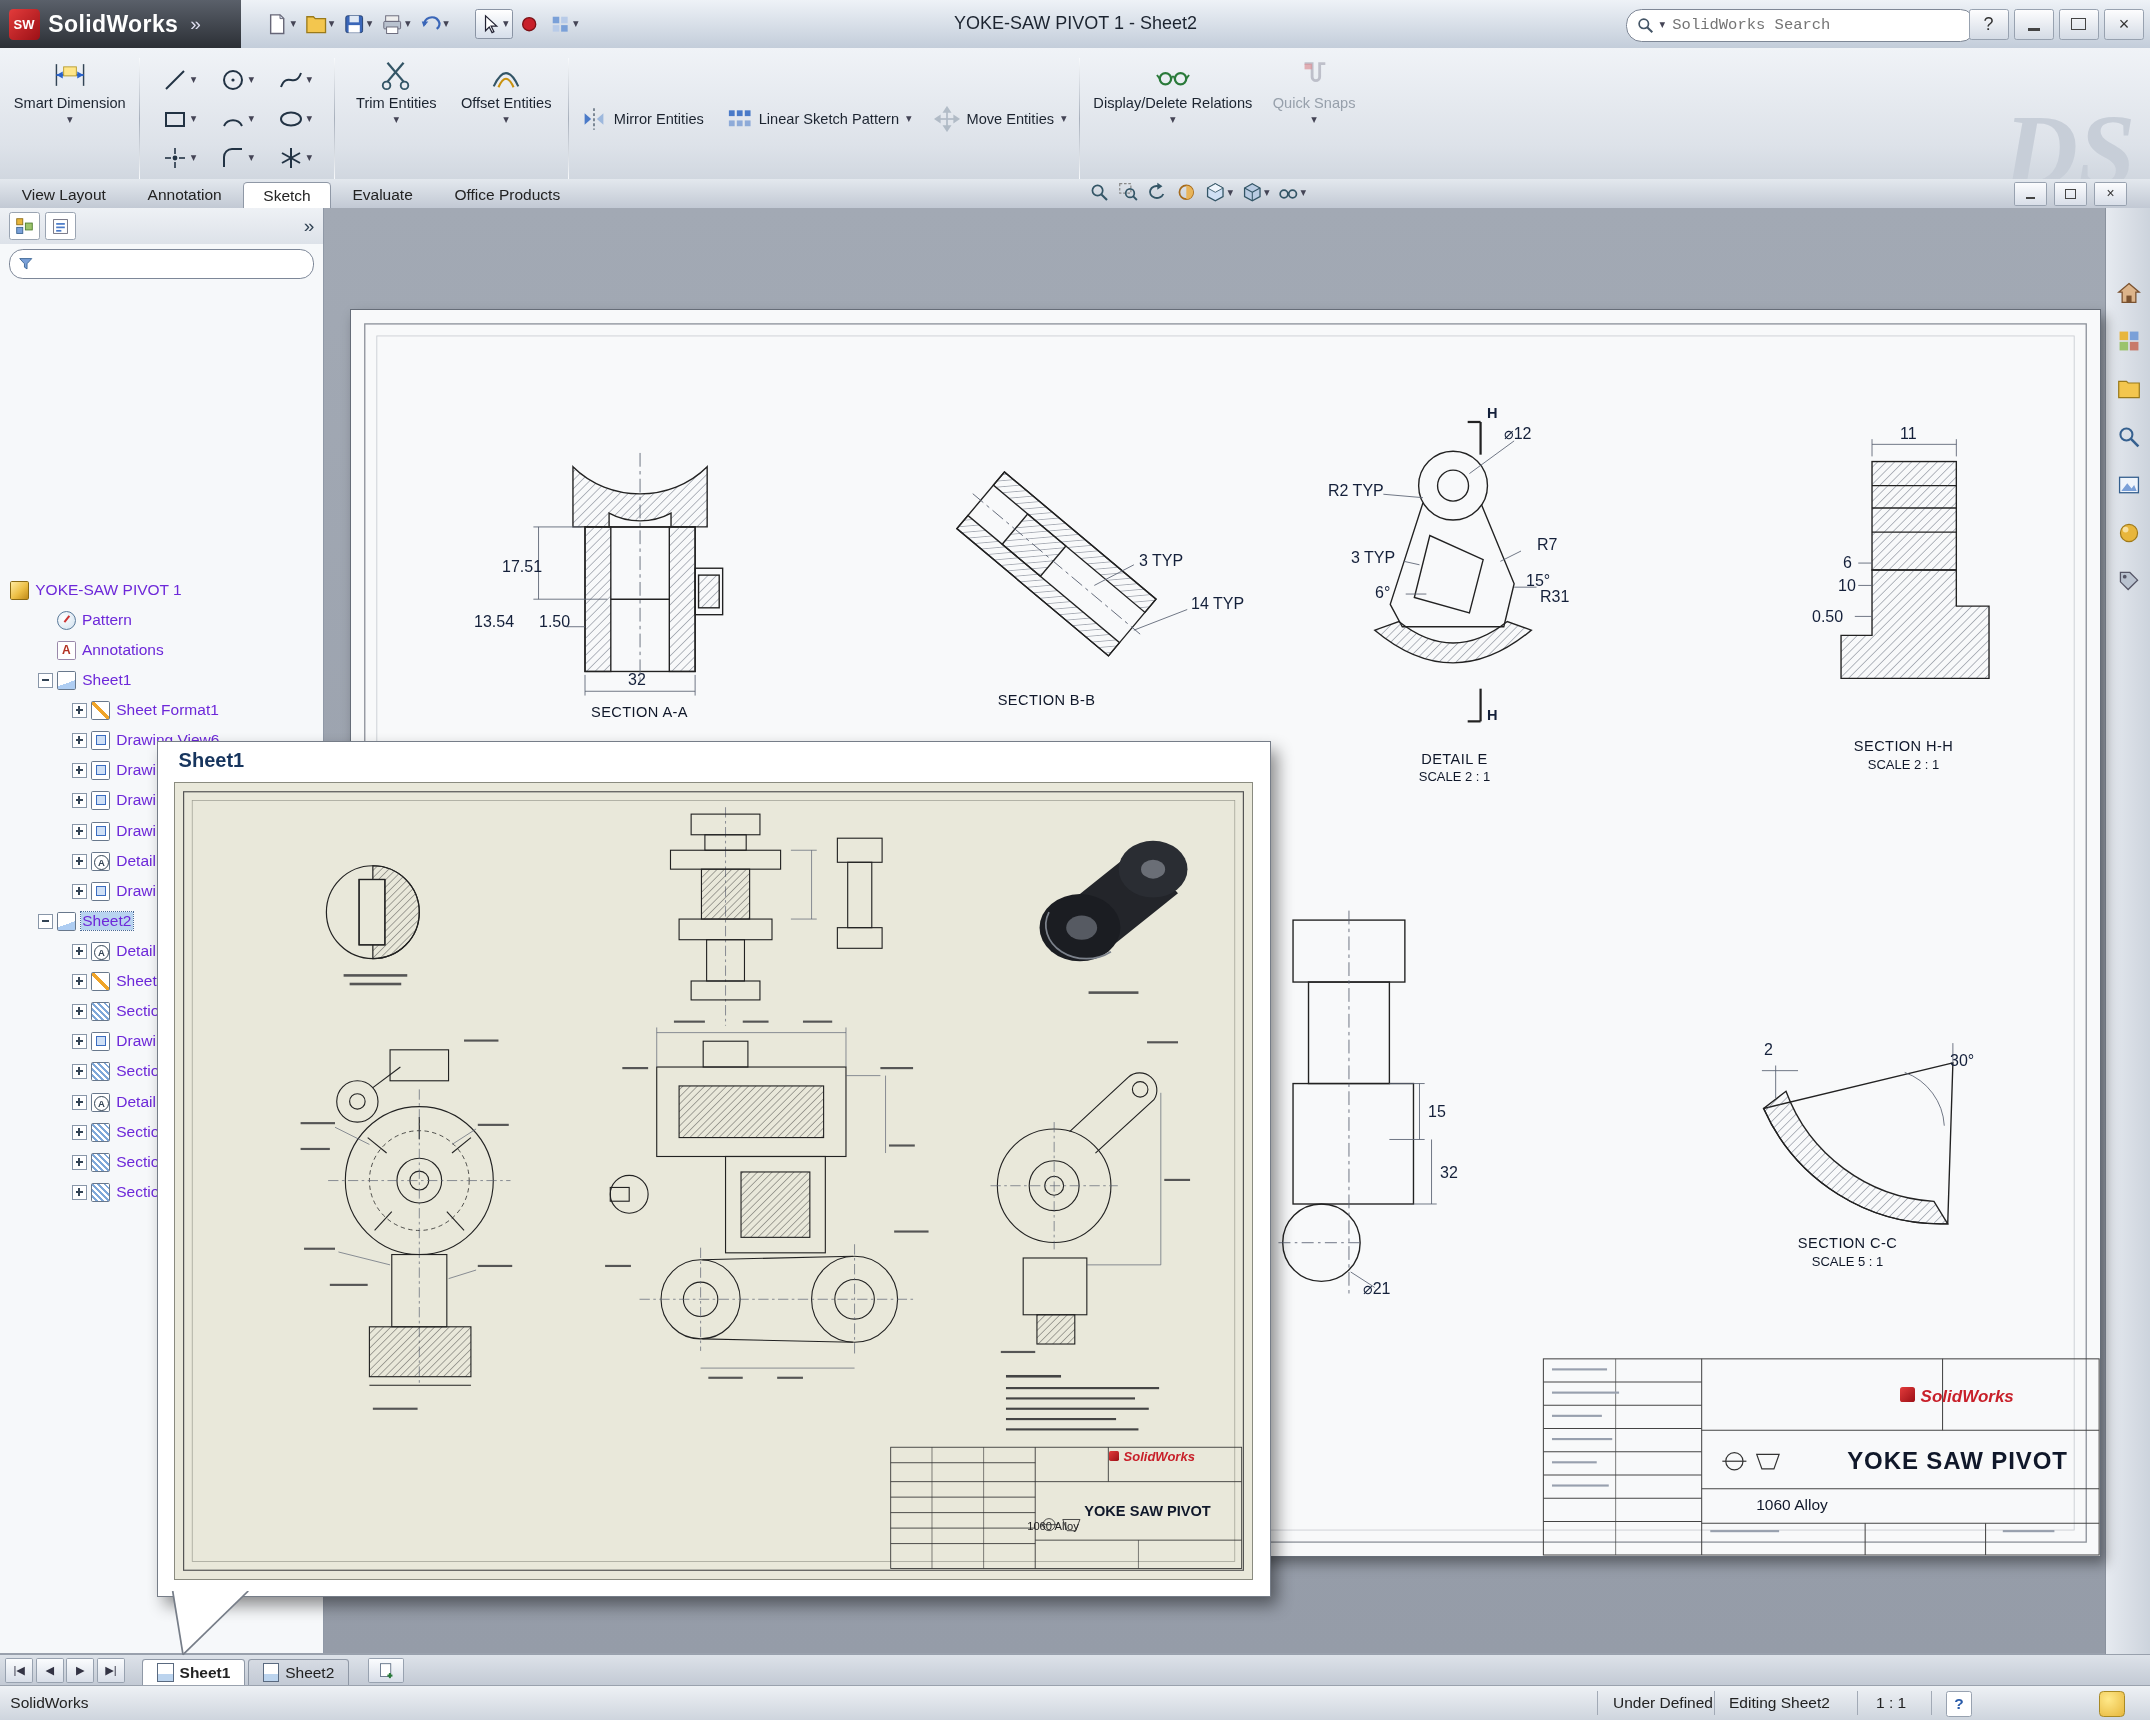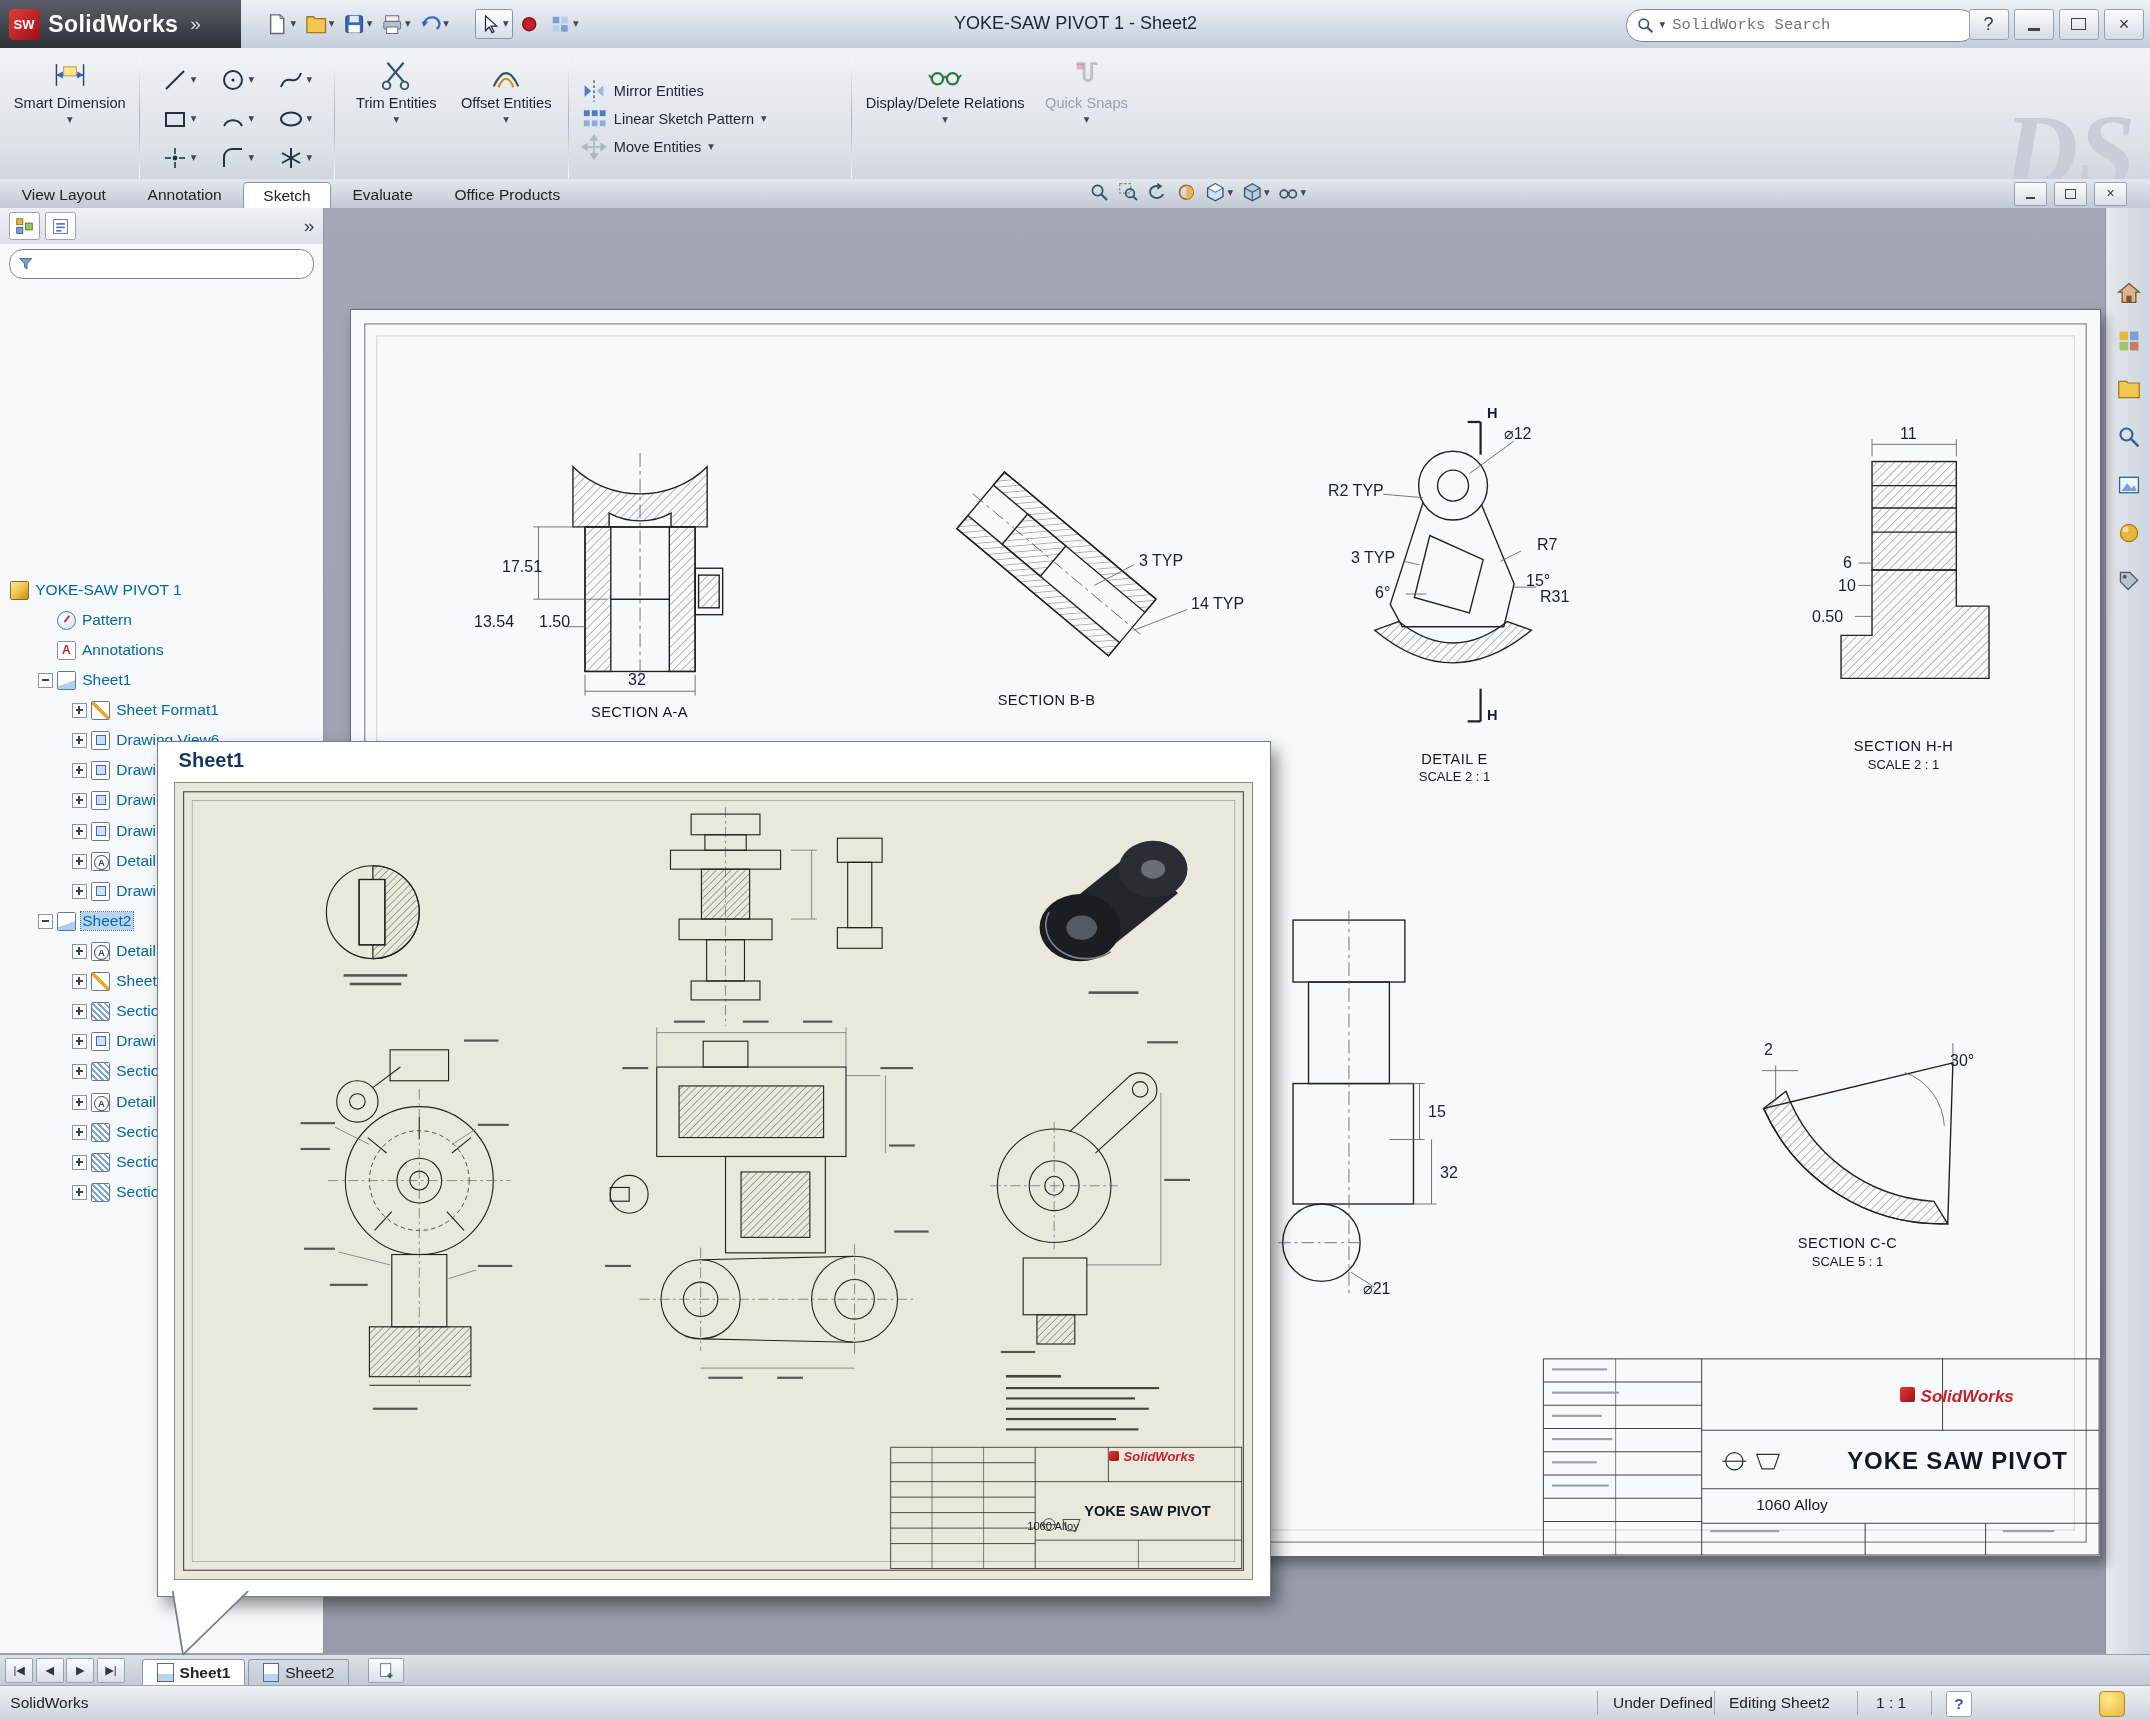--- a/index.html
+++ b/index.html
@@ -35,21 +35,21 @@
   .rsep{width:0.9px;background:linear-gradient(#f8fafc,#a8b0bc,#f8fafc);margin:5.2px 6.9px;flex:none}
   .rbig{display:flex;flex-direction:column;align-items:center;justify-content:flex-start;
     padding:5.2px 6.9px 1.7px;font-size:14.6px;line-height:18px;color:#1c2430;text-align:center;min-width:96px}
   .rbig svg{width:38px;height:34px;margin-bottom:1.7px}
   .rbig .caret{margin-top:1.7px}
   .dis{color:#97a0ab}
   .dis svg{opacity:.45}
   #sketchgrid{display:grid;grid-template-columns:repeat(3,57px);grid-auto-rows:38px;align-content:center;gap:0.9px;padding:0 3.4px}
   .gcell{display:flex;align-items:center;gap:2.6px;justify-content:center}
   .gcell svg{width:26px;height:26px}
-  #rstack{display:flex;flex-direction:column;justify-content:center;gap:2px;padding:0 5.2px;min-width:258px}
+  #rstack{display:flex;flex-direction:row;justify-content:center;gap:22px;padding:0 5.2px;min-width:258px}
   .rrow{display:flex;align-items:center;gap:6.9px;font-size:14.6px;color:#1c2430}
   .rrow svg{width:26px;height:26px}
   #dsmark{position:absolute;right:26px;top:52px;font-size:103px;font-style:italic;font-weight:bold;
     color:#c7ced8;font-family:"Liberation Serif",serif;line-height:1}
 
   
   #tabbar{position:absolute;left:0;top:179px;width:2151px;height:29px;
     background:linear-gradient(#e3e8ee,#c2c9d4);border-bottom:0.9px solid #8f98a6;display:flex;align-items:flex-end}
   .ctab{height:26px;display:flex;align-items:center;padding:0 19px;font-size:15.5px;color:#222;
     border:0.9px solid transparent;border-bottom:none;margin-left:1.7px}
@@ -64,21 +64,21 @@
   .dbtn .maxbox{width:9.5px;height:7.7px;border-width:1.3px}
 
   
   #leftpanel{position:absolute;left:0;top:208px;width:323px;height:1445px;background:#f6f8fa;border-right:0.9px solid #8f98a6}
   #panelhead{height:36px;display:flex;align-items:center;padding:0 8.6px;gap:5.2px;background:linear-gradient(#eef1f5,#dde2e9)}
   .phtab{width:29px;height:26px;border:0.9px solid #9aa4b2;border-radius:2.6px;background:#fff;display:flex;align-items:center;justify-content:center}
   .phtab svg{width:19px;height:19px}
   #phmore{margin-left:auto;font-size:19px;color:#345}
   #filterbox{margin:5.2px 8.6px;height:27.5px;border:0.9px solid #7d8798;border-radius:13.8px;background:#fff;display:flex;align-items:center;padding:0 8.6px;gap:6.9px}
   #tree{position:relative}
-  .trow{position:absolute;display:flex;align-items:center;gap:4.3px;height:29px;font-size:15.5px;color:#0369a1;white-space:nowrap}
+  .trow{position:absolute;display:flex;align-items:center;gap:4.3px;height:29px;font-size:15.5px;color:#6d28d9;white-space:nowrap}
   .tlabel{padding:0 1.7px}
   .sel{background:#b9d4f0;outline:0.9px dotted #4a6a96}
   .exp{width:13px;height:13px;border:0.9px solid #8896a8;background:#fff;position:relative;flex:none}
   .exp::before{content:"";position:absolute;left:2.6px;top:5.2px;width:7.7px;height:1.7px;background:#345}
   .exp.p::after{content:"";position:absolute;left:5.2px;top:2.6px;width:1.7px;height:7.7px;background:#345}
   .spc{width:14.6px;flex:none}
   .ic{width:19px;height:19px;flex:none;position:relative;border-radius:1.7px;box-sizing:border-box}
   .ic-part{background:linear-gradient(135deg,#ffeaa0,#ecbf45 55%,#c08a18);border:0.9px solid #8a6a14}
   .ic-sens{border:0.9px solid #5a7a9a;border-radius:50%;background:radial-gradient(circle at 35% 35%,#fff,#cfe0ee)}
   .ic-sens::after{content:"";position:absolute;left:8.6px;top:3.4px;width:1.7px;height:7.7px;background:#c33;transform:rotate(38deg)}

